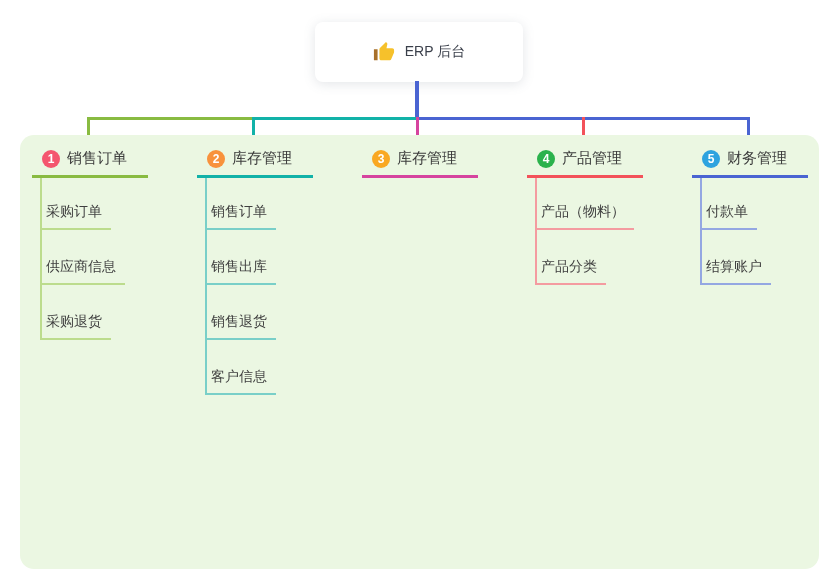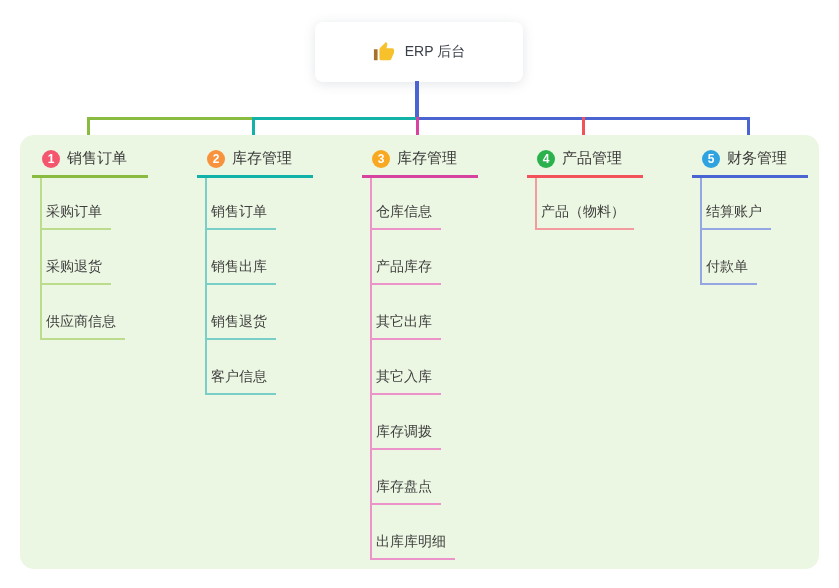--- a/index.html
+++ b/index.html
@@ -93,24 +93,24 @@
     <div class="branch" style="left: 32px; --c: #89bb41; --t: #bcdc8d; --b: #f4566e;">
       <div class="branch-title">
         <span class="badge">1</span>
         <span class="branch-label">销售订单</span>
       </div>
       <div class="items">
           <div class="item">
             <span>采购订单</span>
           </div>
           <div class="item">
-            <span>采购退货</span>
+            <span>供应商信息</span>
           </div>
           <div class="item">
-            <span>供应商信息</span>
+            <span>采购退货</span>
           </div>
         </div>
     </div>
 
     <div class="branch" style="left: 197px; --c: #12b2a8; --t: #79cfc8; --b: #f8923c;">
       <div class="branch-title">
         <span class="badge">2</span>
         <span class="branch-label">库存管理</span>
       </div>
       <div class="items">
@@ -127,66 +127,46 @@
             <span>客户信息</span>
           </div>
         </div>
     </div>
 
     <div class="branch" style="left: 362px; --c: #d6449f; --t: #ec93c9; --b: #f9a822;">
       <div class="branch-title">
         <span class="badge">3</span>
         <span class="branch-label">库存管理</span>
       </div>
-      <div class="items">
-          <div class="item">
-            <span>仓库信息</span>
-          </div>
-          <div class="item">
-            <span>产品库存</span>
-          </div>
-          <div class="item">
-            <span>其它出库</span>
-          </div>
-          <div class="item">
-            <span>其它入库</span>
-          </div>
-          <div class="item">
-            <span>库存调拨</span>
-          </div>
-          <div class="item">
-            <span>库存盘点</span>
-          </div>
-          <div class="item">
-            <span>出库库明细</span>
-          </div>
-        </div>
     </div>
 
     <div class="branch" style="left: 527px; --c: #f3525a; --t: #f49ba0; --b: #2bb24c;">
       <div class="branch-title">
         <span class="badge">4</span>
         <span class="branch-label">产品管理</span>
       </div>
       <div class="items">
           <div class="item">
             <span>产品（物料）</span>
           </div>
+          <div class="item">
+            <span>产品分类</span>
+          </div>
         </div>
     </div>
 
     <div class="branch" style="left: 692px; --c: #4a64d2; --t: #94a7e2; --b: #2ea3df;">
       <div class="branch-title">
         <span class="badge">5</span>
         <span class="branch-label">财务管理</span>
       </div>
       <div class="items">
           <div class="item">
-            <span>结算账户</span>
+            <span>付款单</span>
           </div>
           <div class="item">
-            <span>付款单</span>
+            <span>结算账户</span>
           </div>
         </div>
     </div>
   </div>
 
 </div>
 
 </body></html>

